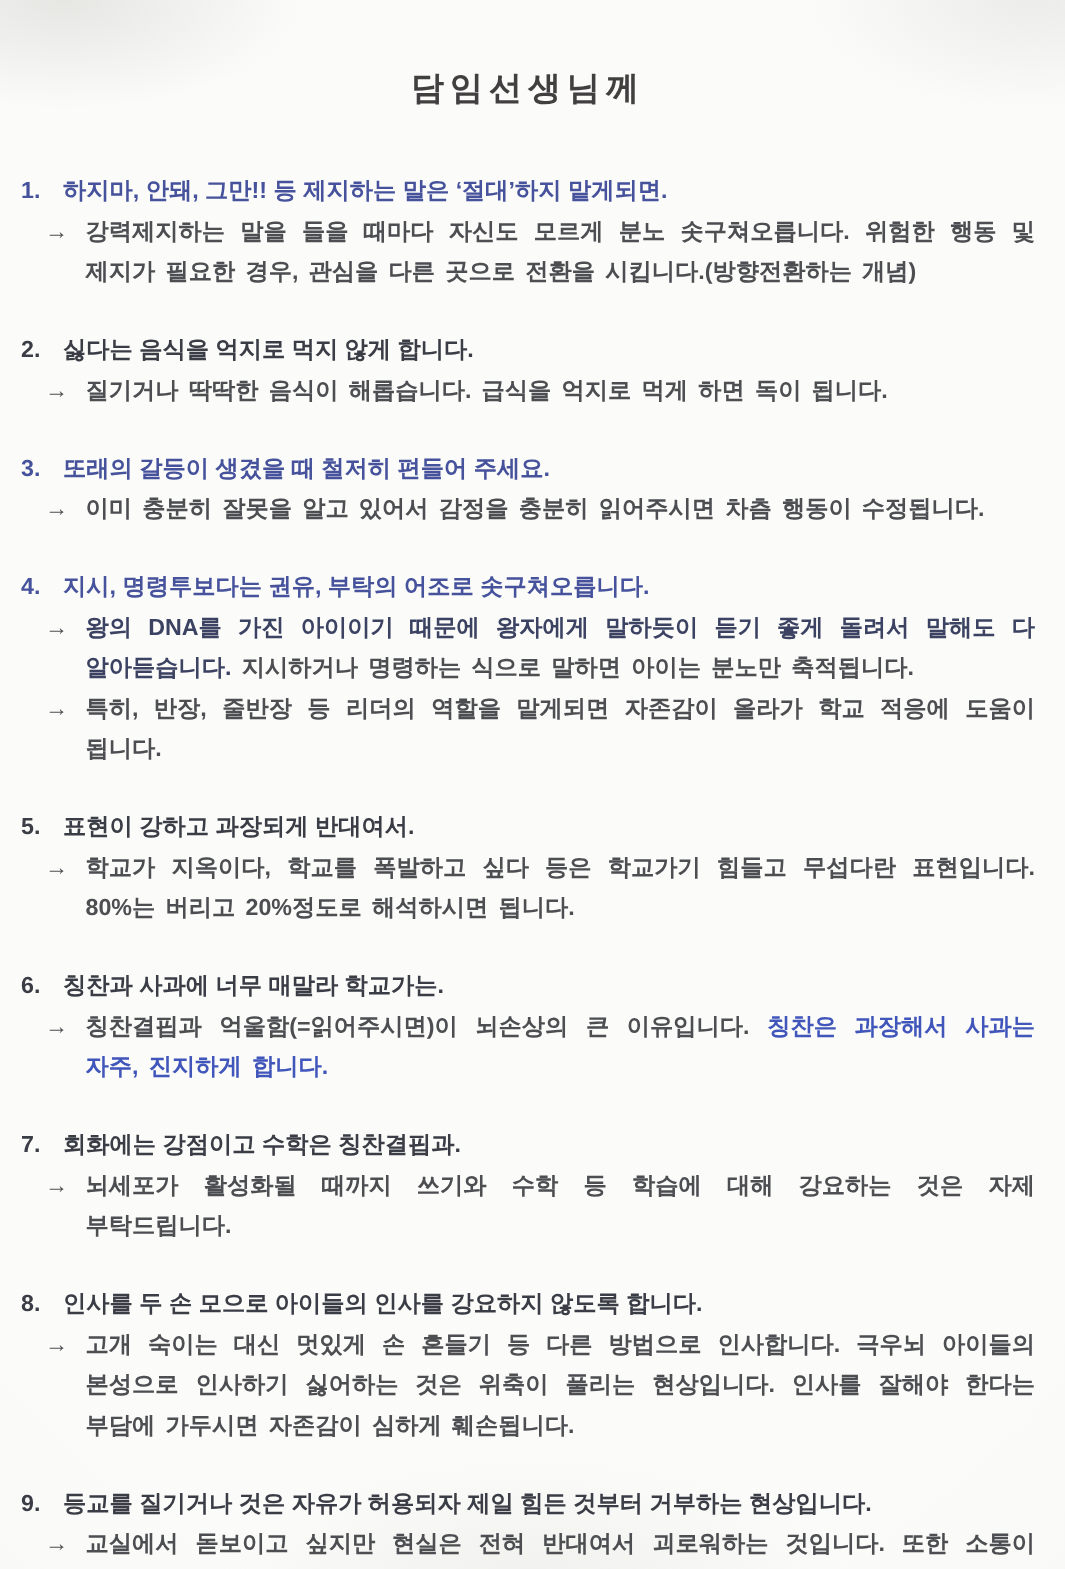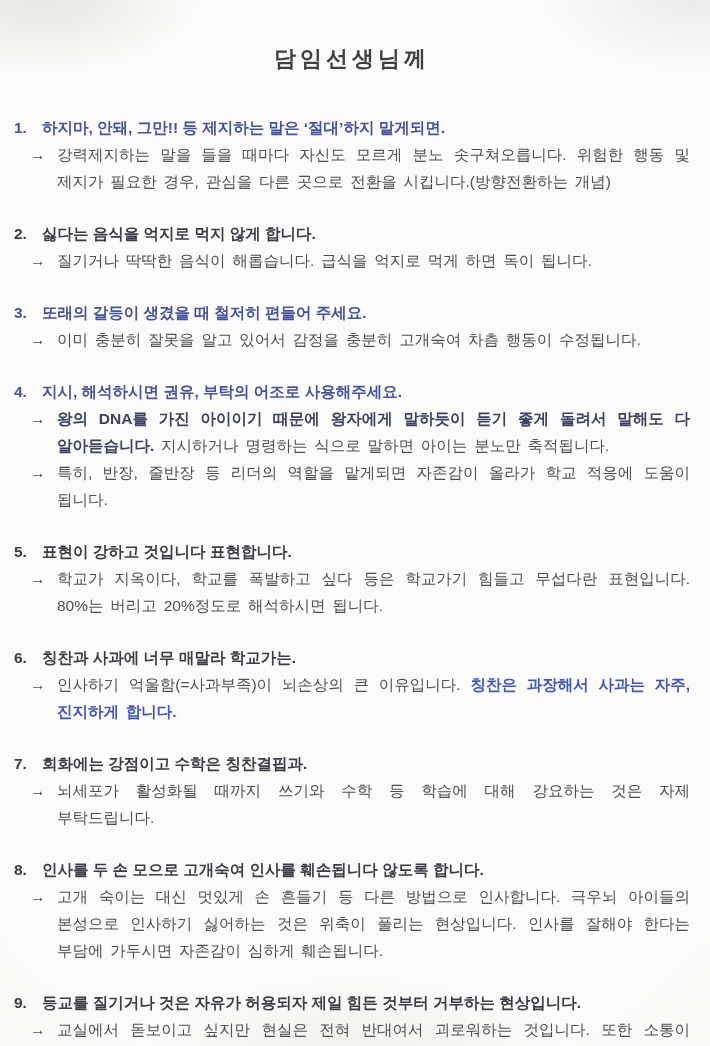--- a/index.html
+++ b/index.html
@@ -53,21 +53,21 @@
     flex: 0 0 27px;
     color: inherit;
   }
   .bullet p {
     margin: 0;
     flex: 1;
     text-align: justify;
     word-break: keep-all;
     word-spacing: 2.5px;
   }
-  .seg-normal { font-weight: 400; }
+  .seg-normal { font-weight: 700; }
   .seg-bold { font-weight: 700; color: var(--bold-navy, #3b4262); }
   .seg-blue { font-weight: 600; color: var(--accent-blue, #4156ba); }
 </style>
 </head>
 <body style="--title-color: #413f40; --body-text: #4d4e52; --heading-dark: #3a3d45; --heading-blue: #46539c; --accent-blue: #4156ba; --bold-navy: #3b4262;">
 
 <main class="page">
   <h1 class="doc-title">담임선생님께</h1>
   <div id="items-container">
       <section class="item">
@@ -90,71 +90,71 @@
           <p><span class="seg-normal">질기거나 딱딱한 음식이 해롭습니다. 급식을 억지로 먹게 하면 독이 됩니다.</span></p>
         </div>
       </section>
       <section class="item">
         <div class="item-heading head-blue">
           <span class="num">3.</span>
           <span class="head-text">또래의 갈등이 생겼을 때 철저히 편들어 주세요.</span>
         </div>
         <div class="bullet">
           <span class="arrow">→</span>
-          <p><span class="seg-normal">이미 충분히 잘못을 알고 있어서 감정을 충분히 고개숙여 차츰 행동이 수정됩니다.</span></p>
+          <p><span class="seg-normal">이미 충분히 잘못을 알고 있어서 감정을 충분히 읽어주시면 차츰 행동이 수정됩니다.</span></p>
         </div>
       </section>
       <section class="item">
         <div class="item-heading head-blue">
           <span class="num">4.</span>
-          <span class="head-text">지시, 해석하시면 권유, 부탁의 어조로 사용해주세요.</span>
+          <span class="head-text">지시, 명령투보다는 권유, 부탁의 어조로 솟구쳐오릅니다.</span>
         </div>
         <div class="bullet">
           <span class="arrow">→</span>
           <p><span class="seg-bold">왕의 DNA를 가진 아이이기 때문에 왕자에게 말하듯이 듣기 좋게 돌려서 말해도 다 알아듣습니다.</span><span class="seg-normal"> 지시하거나 명령하는 식으로 말하면 아이는 분노만 축적됩니다.</span></p>
         </div>
         <div class="bullet">
           <span class="arrow">→</span>
           <p><span class="seg-normal">특히, 반장, 줄반장 등 리더의 역할을 맡게되면 자존감이 올라가 학교 적응에 도움이 됩니다.</span></p>
         </div>
       </section>
       <section class="item">
         <div class="item-heading head-dark">
           <span class="num">5.</span>
-          <span class="head-text">표현이 강하고 것입니다 표현합니다.</span>
+          <span class="head-text">표현이 강하고 과장되게 반대여서.</span>
         </div>
         <div class="bullet">
           <span class="arrow">→</span>
           <p><span class="seg-normal">학교가 지옥이다, 학교를 폭발하고 싶다 등은 학교가기 힘들고 무섭다란 표현입니다. 80%는 버리고 20%정도로 해석하시면 됩니다.</span></p>
         </div>
       </section>
       <section class="item">
         <div class="item-heading head-dark">
           <span class="num">6.</span>
           <span class="head-text">칭찬과 사과에 너무 매말라 학교가는.</span>
         </div>
         <div class="bullet">
           <span class="arrow">→</span>
-          <p><span class="seg-normal">인사하기 억울함(=사과부족)이 뇌손상의 큰 이유입니다.</span><span class="seg-blue"> 칭찬은 과장해서 사과는 자주, 진지하게 합니다.</span></p>
+          <p><span class="seg-normal">칭찬결핍과 억울함(=읽어주시면)이 뇌손상의 큰 이유입니다.</span><span class="seg-blue"> 칭찬은 과장해서 사과는 자주, 진지하게 합니다.</span></p>
         </div>
       </section>
       <section class="item">
         <div class="item-heading head-dark">
           <span class="num">7.</span>
           <span class="head-text">회화에는 강점이고 수학은 칭찬결핍과.</span>
         </div>
         <div class="bullet">
           <span class="arrow">→</span>
           <p><span class="seg-normal">뇌세포가 활성화될 때까지 쓰기와 수학 등 학습에 대해 강요하는 것은 자제 부탁드립니다.</span></p>
         </div>
       </section>
       <section class="item">
         <div class="item-heading head-dark">
           <span class="num">8.</span>
-          <span class="head-text">인사를 두 손 모으로 고개숙여 인사를 훼손됩니다 않도록 합니다.</span>
+          <span class="head-text">인사를 두 손 모으로 아이들의 인사를 강요하지 않도록 합니다.</span>
         </div>
         <div class="bullet">
           <span class="arrow">→</span>
           <p><span class="seg-normal">고개 숙이는 대신 멋있게 손 흔들기 등 다른 방법으로 인사합니다. 극우뇌 아이들의 본성으로 인사하기 싫어하는 것은 위축이 풀리는 현상입니다. 인사를 잘해야 한다는 부담에 가두시면 자존감이 심하게 훼손됩니다.</span></p>
         </div>
       </section>
       <section class="item">
         <div class="item-heading head-dark">
           <span class="num">9.</span>
           <span class="head-text">등교를 질기거나 것은 자유가 허용되자 제일 힘든 것부터 거부하는 현상입니다.</span>

